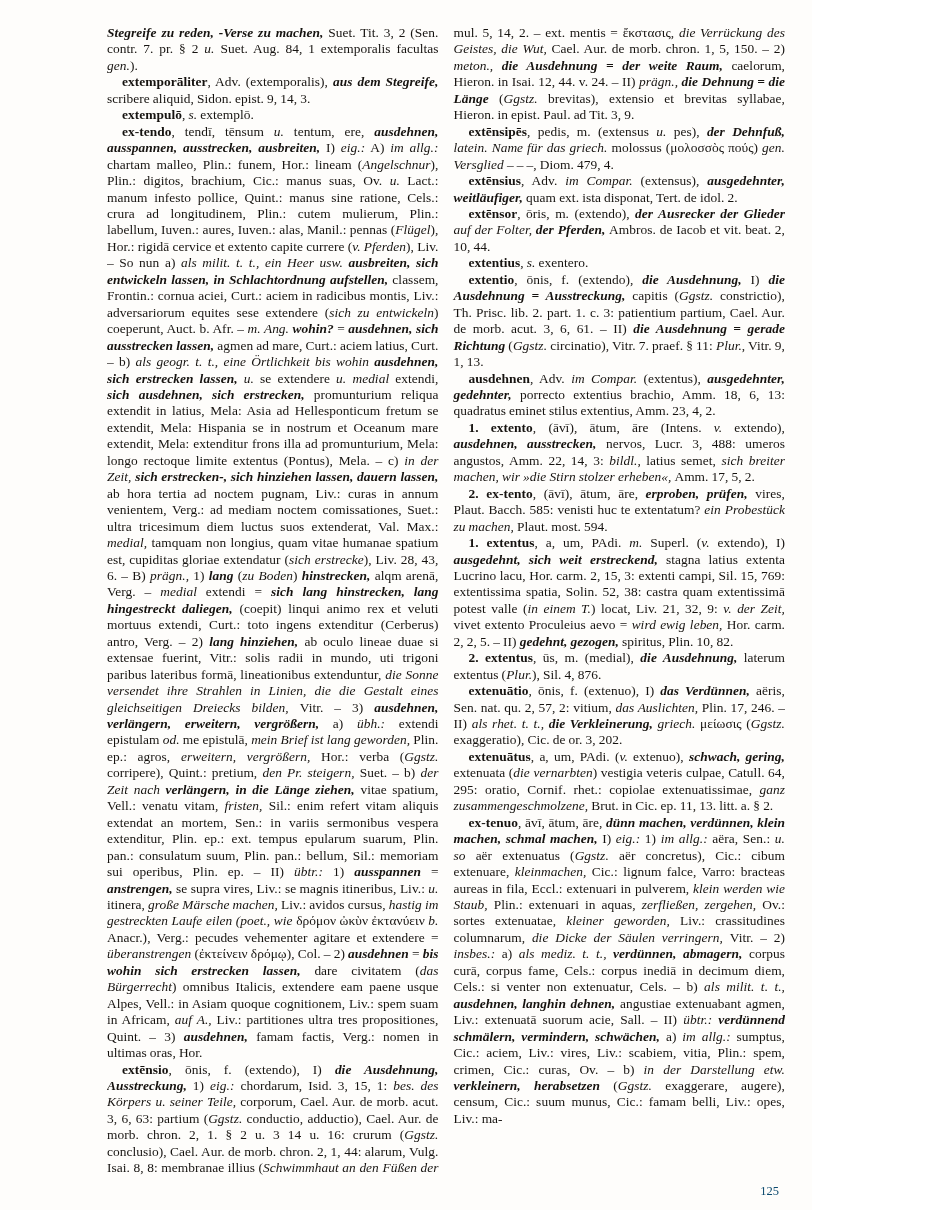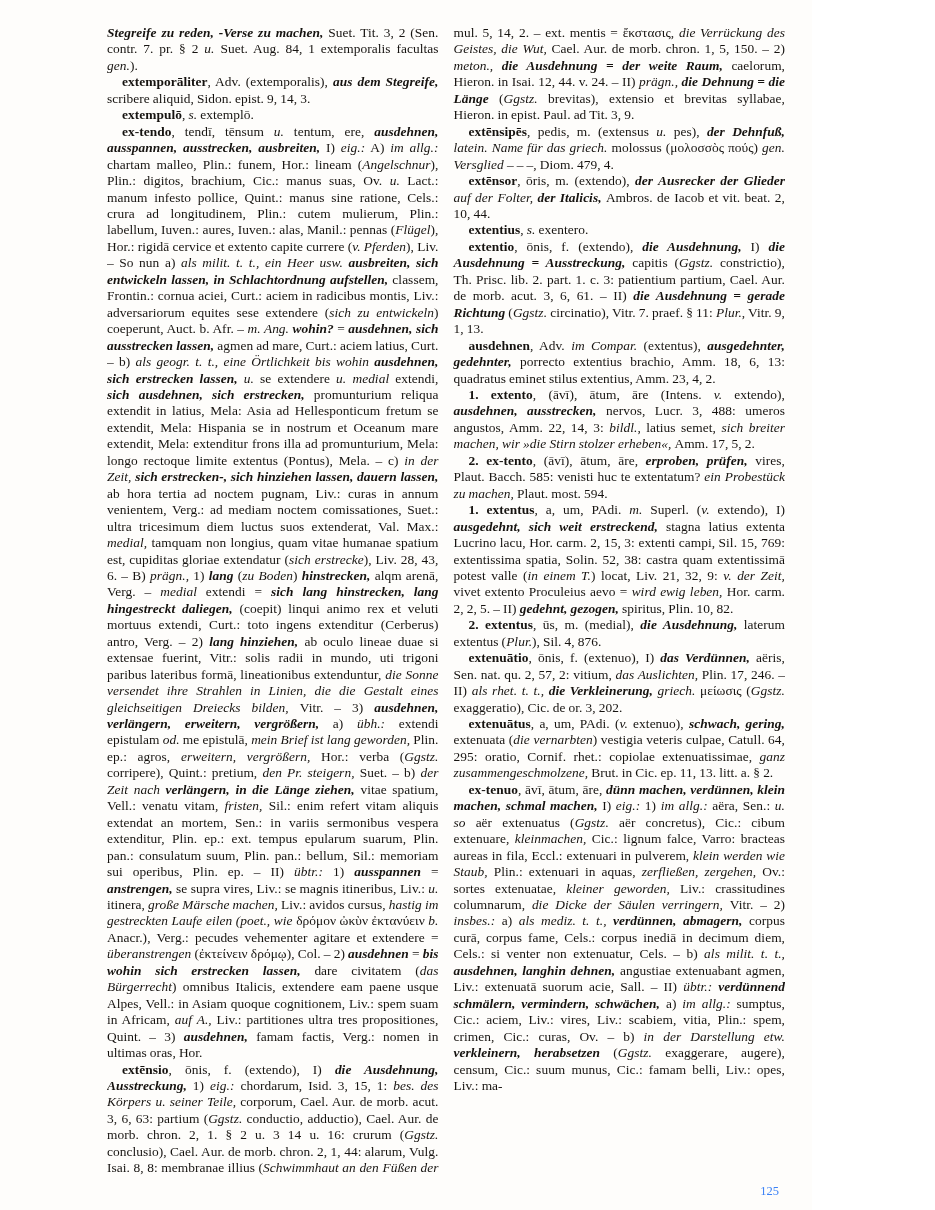--- a/index.html
+++ b/index.html
@@ -32,39 +32,40 @@
   .entry.indent { text-indent: 15px; }
   .seg-n { font-weight: 400; font-style: normal; }
   .seg-b { font-weight: 700; font-family: Liberation Serif, serif; }
   .seg-i { font-style: italic; }
   .seg-bi { font-weight: 700; font-style: italic; }
   .page-number {
     position: absolute;
     right: 33px;
     bottom: 11px;
     font-size: 12.5px;
-    color: #3b82f6;
+    color: #0c4a6e;
   }
 </style>
 </head>
 <body>
 
 <div class="page">
   <div class="columns">
     <div class="col">
         <p class="entry"><span class="seg-bi">Stegreife zu reden, -Verse zu machen,</span><span class="seg-n"> Suet. Tit. 3, 2 (Sen. contr. 7. pr. § 2 </span><span class="seg-i">u.</span><span class="seg-n"> Suet. Aug. 84, 1 extemporalis facultas </span><span class="seg-i">gen.</span><span class="seg-n">).</span></p>
         <p class="entry indent"><span class="seg-b">extemporāliter</span><span class="seg-n">, Adv. (extemporalis), </span><span class="seg-bi">aus dem Stegreife,</span><span class="seg-n"> scribere aliquid, Sidon. epist. 9, 14, 3.</span></p>
         <p class="entry indent"><span class="seg-b">extempulō</span><span class="seg-n">, </span><span class="seg-i">s.</span><span class="seg-n"> extemplō.</span></p>
         <p class="entry indent"><span class="seg-b">ex-tendo</span><span class="seg-n">, tendī, tēnsum </span><span class="seg-i">u.</span><span class="seg-n"> tentum, ere, </span><span class="seg-bi">ausdehnen, ausspannen, ausstrecken, ausbreiten,</span><span class="seg-n"> I) </span><span class="seg-i">eig.:</span><span class="seg-n"> A) </span><span class="seg-i">im allg.:</span><span class="seg-n"> chartam malleo, Plin.: funem, Hor.: lineam (</span><span class="seg-i">Angelschnur</span><span class="seg-n">), Plin.: digitos, brachium, Cic.: manus suas, Ov. </span><span class="seg-i">u.</span><span class="seg-n"> Lact.: manum infesto pollice, Quint.: manus sine ratione, Cels.: crura ad longitudinem, Plin.: cutem mulierum, Plin.: labellum, Iuven.: aures, Iuven.: alas, Manil.: pennas (</span><span class="seg-i">Flügel</span><span class="seg-n">), Hor.: rigidā cervice et extento capite currere (</span><span class="seg-i">v. Pferden</span><span class="seg-n">), Liv. – So nun a) </span><span class="seg-i">als milit. t. t., ein Heer usw. </span><span class="seg-bi">ausbreiten, sich entwickeln lassen, in Schlachtordnung aufstellen,</span><span class="seg-n"> classem, Frontin.: cornua aciei, Curt.: aciem in radicibus montis, Liv.: adversariorum equites sese extendere (</span><span class="seg-i">sich zu entwickeln</span><span class="seg-n">) coeperunt, Auct. b. Afr. – </span><span class="seg-i">m. Ang. </span><span class="seg-bi">wohin?</span><span class="seg-n"> = </span><span class="seg-bi">ausdehnen, sich ausstrecken lassen,</span><span class="seg-n"> agmen ad mare, Curt.: aciem latius, Curt. – b) </span><span class="seg-i">als geogr. t. t., eine Örtlichkeit bis wohin </span><span class="seg-bi">ausdehnen, sich erstrecken lassen,</span><span class="seg-n"> </span><span class="seg-i">u.</span><span class="seg-n"> se extendere </span><span class="seg-i">u. medial </span><span class="seg-n">extendi, </span><span class="seg-bi">sich ausdehnen, sich erstrecken,</span><span class="seg-n"> promunturium reliqua extendit in latius, Mela: Asia ad Hellesponticum fretum se extendit, Mela: Hispania se in nostrum et Oceanum mare extendit, Mela: extenditur frons illa ad promunturium, Mela: longo rectoque limite extentus (Pontus), Mela. – c) </span><span class="seg-i">in der Zeit, </span><span class="seg-bi">sich erstrecken-, sich hinziehen lassen, dauern lassen,</span><span class="seg-n"> ab hora tertia ad noctem pugnam, Liv.: curas in annum venientem, Verg.: ad mediam noctem comissationes, Suet.: ultra tricesimum diem luctus suos extenderat, Val. Max.: </span><span class="seg-i">medial, </span><span class="seg-n">tamquam non longius, quam vitae humanae spatium est, cupiditas gloriae extendatur (</span><span class="seg-i">sich erstrecke</span><span class="seg-n">), Liv. 28, 43, 6. – B) </span><span class="seg-i">prägn., </span><span class="seg-n">1) </span><span class="seg-bi">lang </span><span class="seg-n">(</span><span class="seg-i">zu Boden</span><span class="seg-n">) </span><span class="seg-bi">hinstrecken,</span><span class="seg-n"> alqm arenā, Verg. – </span><span class="seg-i">medial </span><span class="seg-n">extendi = </span><span class="seg-bi">sich lang hinstrecken, lang hingestreckt daliegen,</span><span class="seg-n"> (coepit) linqui animo rex et veluti mortuus extendi, Curt.: toto ingens extenditur (Cerberus) antro, Verg. – 2) </span><span class="seg-bi">lang hinziehen,</span><span class="seg-n"> ab oculo lineae duae si extensae fuerint, Vitr.: solis radii in mundo, uti trigoni paribus lateribus formā, lineationibus extenduntur, </span><span class="seg-i">die Sonne versendet ihre Strahlen in Linien, die die Gestalt eines gleichseitigen Dreiecks bilden, </span><span class="seg-n">Vitr. – 3) </span><span class="seg-bi">ausdehnen, verlängern, erweitern, vergrößern, </span><span class="seg-n">a) </span><span class="seg-i">übh.: </span><span class="seg-n">extendi epistulam </span><span class="seg-i">od.</span><span class="seg-n"> me epistulā, </span><span class="seg-i">mein Brief ist lang geworden, </span><span class="seg-n">Plin. ep.: agros, </span><span class="seg-i">erweitern, vergrößern, </span><span class="seg-n">Hor.: verba (</span><span class="seg-i">Ggstz.</span><span class="seg-n"> corripere), Quint.: pretium, </span><span class="seg-i">den Pr. steigern, </span><span class="seg-n">Suet. – b) </span><span class="seg-i">der Zeit nach </span><span class="seg-bi">verlängern, in die Länge ziehen, </span><span class="seg-n">vitae spatium, Vell.: venatu vitam, </span><span class="seg-i">fristen, </span><span class="seg-n">Sil.: enim refert vitam aliquis extendat an mortem, Sen.: in variis sermonibus vespera extenditur, Plin. ep.: ext. tempus epularum suarum, Plin. pan.: consulatum suum, Plin. pan.: bellum, Sil.: memoriam sui operibus, Plin. ep. – II) </span><span class="seg-i">übtr.: </span><span class="seg-n">1) </span><span class="seg-bi">ausspannen</span><span class="seg-n"> = </span><span class="seg-bi">anstrengen, </span><span class="seg-n">se supra vires, Liv.: se magnis itineribus, Liv.: </span><span class="seg-i">u.</span><span class="seg-n"> itinera, </span><span class="seg-i">große Märsche machen, </span><span class="seg-n">Liv.: avidos cursus, </span><span class="seg-i">hastig im gestreckten Laufe eilen (poet., wie </span><span class="seg-n">δρόμον ὠκὺν ἐκτανύειν </span><span class="seg-i">b. </span><span class="seg-n">Anacr.), Verg.: pecudes vehementer agitare et extendere = </span><span class="seg-i">überanstrengen </span><span class="seg-n">(ἐκτείνειν δρόμῳ), Col. – 2) </span><span class="seg-bi">ausdehnen</span><span class="seg-n"> = </span><span class="seg-bi">bis wohin sich erstrecken lassen, </span><span class="seg-n">dare civitatem (</span><span class="seg-i">das Bürgerrecht</span><span class="seg-n">) omnibus Italicis, extendere eam paene usque Alpes, Vell.: in Asiam quoque cognitionem, Liv.: spem suam in Africam, </span><span class="seg-i">auf A., </span><span class="seg-n">Liv.: partitiones ultra tres propositiones, Quint. – 3) </span><span class="seg-bi">ausdehnen, </span><span class="seg-n">famam factis, Verg.: nomen in ultimas oras, Hor.</span></p>
         <p class="entry indent"><span class="seg-b">extēnsio</span><span class="seg-n">, ōnis, f. (extendo), I) </span><span class="seg-bi">die Ausdehnung, Ausstreckung,</span><span class="seg-n"> 1) </span><span class="seg-i">eig.:</span><span class="seg-n"> chordarum, Isid. 3, 15, 1: </span><span class="seg-i">bes. des Körpers u. seiner Teile, </span><span class="seg-n">corporum, Cael. Aur. de morb. acut. 3, 6, 63: partium (</span><span class="seg-i">Ggstz.</span><span class="seg-n"> conductio, adductio), Cael. Aur. de morb. chron. 2, 1. § 2 u. 3 14 u. 16: crurum (</span><span class="seg-i">Ggstz.</span><span class="seg-n"> conclusio), Cael. Aur. de morb. chron. 2, 1, 44: alarum, Vulg. Isai. 8, 8: membranae illius (</span><span class="seg-i">Schwimmhaut an den Füßen der Schwimmvögel</span><span class="seg-n">), Ambros. hexaëm. 5, 22. § 74: follis nostri corporei, Arnob. in psalm. 149: </span><span class="seg-i">Plur.</span><span class="seg-n">, extensiones et tubercula nascuntur in dorso, Veget.</span></p>
       </div>
     <div class="col">
         <p class="entry"><span class="seg-n">mul. 5, 14, 2. – ext. mentis = ἔκστασις, </span><span class="seg-i">die Verrückung des Geistes, die Wut, </span><span class="seg-n">Cael. Aur. de morb. chron. 1, 5, 150. – 2) </span><span class="seg-i">meton., </span><span class="seg-bi">die Ausdehnung = der weite Raum, </span><span class="seg-n">caelorum, Hieron. in Isai. 12, 44. v. 24. – II) </span><span class="seg-i">prägn., </span><span class="seg-bi">die Dehnung = die Länge </span><span class="seg-n">(</span><span class="seg-i">Ggstz.</span><span class="seg-n"> brevitas), extensio et brevitas syllabae, Hieron. in epist. Paul. ad Tit. 3, 9.</span></p>
         <p class="entry indent"><span class="seg-b">extēnsipēs</span><span class="seg-n">, pedis, m. (extensus </span><span class="seg-i">u.</span><span class="seg-n"> pes), </span><span class="seg-bi">der Dehnfuß, </span><span class="seg-i">latein. Name für das griech. </span><span class="seg-n">molossus (μολοσσὸς πούς) </span><span class="seg-i">gen. Versglied </span><span class="seg-n">– – –, Diom. 479, 4.</span></p>
-        <p class="entry indent"><span class="seg-b">extēnsor</span><span class="seg-n">, ōris, m. (extendo), </span><span class="seg-bi">der Ausrecker der Glieder </span><span class="seg-i">auf der Folter, </span><span class="seg-bi">der Italicis, </span><span class="seg-n">Ambros. de Iacob et vit. beat. 2, 10, 44.</span></p>
+        <p class="entry indent"><span class="seg-b">extēnsius</span><span class="seg-n">, Adv. </span><span class="seg-i">im Compar.</span><span class="seg-n"> (extensus), </span><span class="seg-bi">ausgedehnter, weitläufiger, </span><span class="seg-n">quam ext. ista disponat, Tert. de idol. 2.</span></p>
+        <p class="entry indent"><span class="seg-b">extēnsor</span><span class="seg-n">, ōris, m. (extendo), </span><span class="seg-bi">der Ausrecker der Glieder </span><span class="seg-i">auf der Folter, </span><span class="seg-bi">der Pferden, </span><span class="seg-n">Ambros. de Iacob et vit. beat. 2, 10, 44.</span></p>
         <p class="entry indent"><span class="seg-b">extentius</span><span class="seg-n">, </span><span class="seg-i">s.</span><span class="seg-n"> exentero.</span></p>
         <p class="entry indent"><span class="seg-b">extentio</span><span class="seg-n">, ōnis, f. (extendo), </span><span class="seg-bi">die Ausdehnung, </span><span class="seg-n">I) </span><span class="seg-bi">die Ausdehnung = Ausstreckung, </span><span class="seg-n">capitis (</span><span class="seg-i">Ggstz.</span><span class="seg-n"> constrictio), Th. Prisc. lib. 2. part. 1. c. 3: patientium partium, Cael. Aur. de morb. acut. 3, 6, 61. – II) </span><span class="seg-bi">die Ausdehnung = gerade Richtung </span><span class="seg-n">(</span><span class="seg-i">Ggstz.</span><span class="seg-n"> circinatio), Vitr. 7. praef. § 11: </span><span class="seg-i">Plur.</span><span class="seg-n">, Vitr. 9, 1, 13.</span></p>
         <p class="entry indent"><span class="seg-b">ausdehnen</span><span class="seg-n">, Adv. </span><span class="seg-i">im Compar.</span><span class="seg-n"> (extentus), </span><span class="seg-bi">ausgedehnter, gedehnter, </span><span class="seg-n">porrecto extentius brachio, Amm. 18, 6, 13: quadratus eminet stilus extentius, Amm. 23, 4, 2.</span></p>
         <p class="entry indent"><span class="seg-b">1. extento</span><span class="seg-n">, (āvī), ātum, āre (Intens. </span><span class="seg-i">v.</span><span class="seg-n"> extendo), </span><span class="seg-bi">ausdehnen, ausstrecken, </span><span class="seg-n">nervos, Lucr. 3, 488: umeros angustos, Amm. 22, 14, 3: </span><span class="seg-i">bildl.</span><span class="seg-n">, latius semet, </span><span class="seg-i">sich breiter machen, wir »die Stirn stolzer erheben«, </span><span class="seg-n">Amm. 17, 5, 2.</span></p>
         <p class="entry indent"><span class="seg-b">2. ex-tento</span><span class="seg-n">, (āvī), ātum, āre, </span><span class="seg-bi">erproben, prüfen, </span><span class="seg-n">vires, Plaut. Bacch. 585: venisti huc te extentatum? </span><span class="seg-i">ein Probestück zu machen, </span><span class="seg-n">Plaut. most. 594.</span></p>
         <p class="entry indent"><span class="seg-b">1. extentus</span><span class="seg-n">, a, um, PAdi. </span><span class="seg-i">m.</span><span class="seg-n"> Superl. (</span><span class="seg-i">v.</span><span class="seg-n"> extendo), I) </span><span class="seg-bi">ausgedehnt, sich weit erstreckend, </span><span class="seg-n">stagna latius extenta Lucrino lacu, Hor. carm. 2, 15, 3: extenti campi, Sil. 15, 769: extentissima spatia, Solin. 52, 38: castra quam extentissimā potest valle (</span><span class="seg-i">in einem T.</span><span class="seg-n">) locat, Liv. 21, 32, 9: </span><span class="seg-i">v. der Zeit, </span><span class="seg-n">vivet extento Proculeius aevo = </span><span class="seg-i">wird ewig leben, </span><span class="seg-n">Hor. carm. 2, 2, 5. – II) </span><span class="seg-bi">gedehnt, gezogen, </span><span class="seg-n">spiritus, Plin. 10, 82.</span></p>
         <p class="entry indent"><span class="seg-b">2. extentus</span><span class="seg-n">, ūs, m. (medial), </span><span class="seg-bi">die Ausdehnung, </span><span class="seg-n">laterum extentus (</span><span class="seg-i">Plur.</span><span class="seg-n">), Sil. 4, 876.</span></p>
         <p class="entry indent"><span class="seg-b">extenuātio</span><span class="seg-n">, ōnis, f. (extenuo), I) </span><span class="seg-bi">das Verdünnen, </span><span class="seg-n">aëris, Sen. nat. qu. 2, 57, 2: vitium, </span><span class="seg-i">das Auslichten, </span><span class="seg-n">Plin. 17, 246. – II) </span><span class="seg-i">als rhet. t. t., </span><span class="seg-bi">die Verkleinerung, </span><span class="seg-i">griech. </span><span class="seg-n">μείωσις (</span><span class="seg-i">Ggstz.</span><span class="seg-n"> exaggeratio), Cic. de or. 3, 202.</span></p>
         <p class="entry indent"><span class="seg-b">extenuātus</span><span class="seg-n">, a, um, PAdi. (</span><span class="seg-i">v.</span><span class="seg-n"> extenuo), </span><span class="seg-bi">schwach, gering, </span><span class="seg-n">extenuata (</span><span class="seg-i">die vernarbten</span><span class="seg-n">) vestigia veteris culpae, Catull. 64, 295: oratio, Cornif. rhet.: copiolae extenuatissimae, </span><span class="seg-i">ganz zusammengeschmolzene, </span><span class="seg-n">Brut. in Cic. ep. 11, 13. litt. a. § 2.</span></p>
         <p class="entry indent"><span class="seg-b">ex-tenuo</span><span class="seg-n">, āvī, ātum, āre, </span><span class="seg-bi">dünn machen, verdünnen, klein machen, schmal machen, </span><span class="seg-n">I) </span><span class="seg-i">eig.: </span><span class="seg-n">1) </span><span class="seg-i">im allg.: </span><span class="seg-n">aëra, Sen.: </span><span class="seg-i">u. so </span><span class="seg-n">aër extenuatus (</span><span class="seg-i">Ggstz.</span><span class="seg-n"> aër concretus), Cic.: cibum extenuare, </span><span class="seg-i">kleinmachen, </span><span class="seg-n">Cic.: lignum falce, Varro: bracteas aureas in fila, Eccl.: extenuari in pulverem, </span><span class="seg-i">klein werden wie Staub, </span><span class="seg-n">Plin.: extenuari in aquas, </span><span class="seg-i">zerfließen, zergehen, </span><span class="seg-n">Ov.: sortes extenuatae, </span><span class="seg-i">kleiner geworden, </span><span class="seg-n">Liv.: crassitudines columnarum, </span><span class="seg-i">die Dicke der Säulen verringern, </span><span class="seg-n">Vitr. – 2) </span><span class="seg-i">insbes.: </span><span class="seg-n">a) </span><span class="seg-i">als mediz. t. t., </span><span class="seg-bi">verdünnen, abmagern, </span><span class="seg-n">corpus curā, corpus fame, Cels.: corpus inediā in decimum diem, Cels.: si venter non extenuatur, Cels. – b) </span><span class="seg-i">als milit. t. t., </span><span class="seg-bi">ausdehnen, langhin dehnen, </span><span class="seg-n">angustiae extenuabant agmen, Liv.: extenuatā suorum acie, Sall. – II) </span><span class="seg-i">übtr.: </span><span class="seg-bi">verdünnend schmälern, vermindern, schwächen, </span><span class="seg-n">a) </span><span class="seg-i">im allg.: </span><span class="seg-n">sumptus, Cic.: aciem, Liv.: vires, Liv.: scabiem, vitia, Plin.: spem, crimen, Cic.: curas, Ov. – b) </span><span class="seg-i">in der Darstellung etw. </span><span class="seg-bi">verkleinern, herabsetzen </span><span class="seg-n">(</span><span class="seg-i">Ggstz.</span><span class="seg-n"> exaggerare, augere), censum, Cic.: suum munus, Cic.: famam belli, Liv.: opes, Liv.: ma-</span></p>

